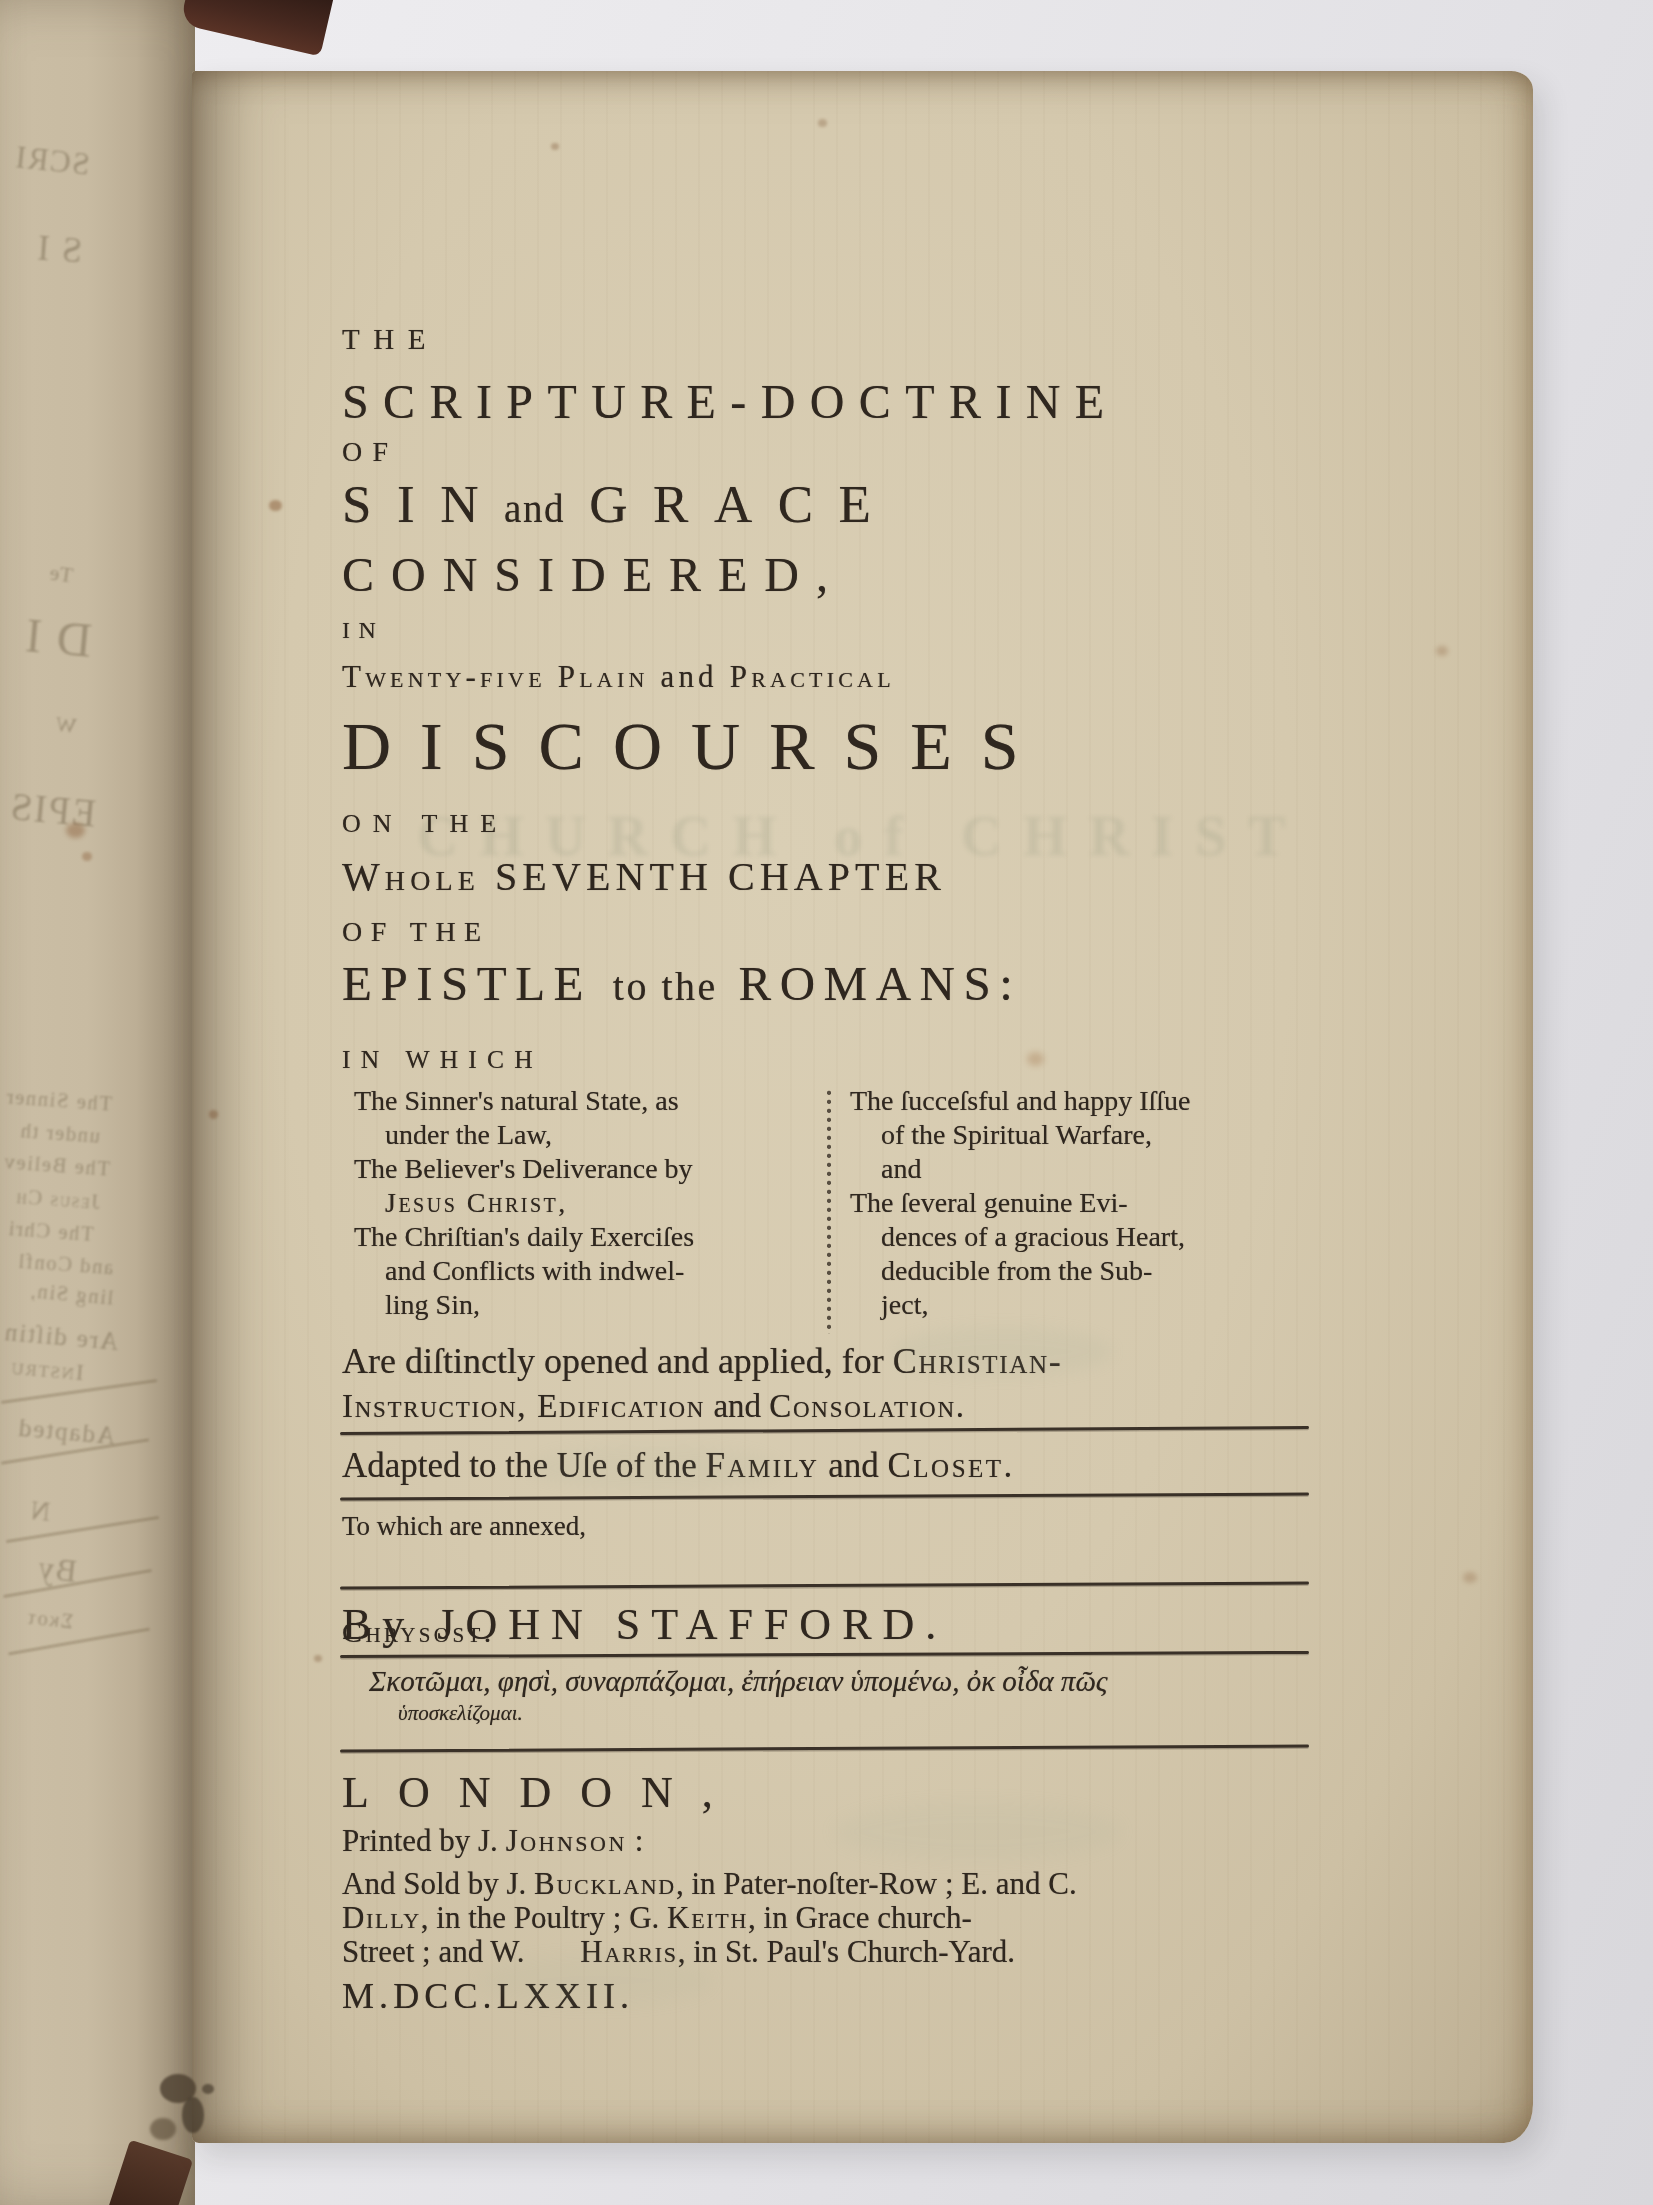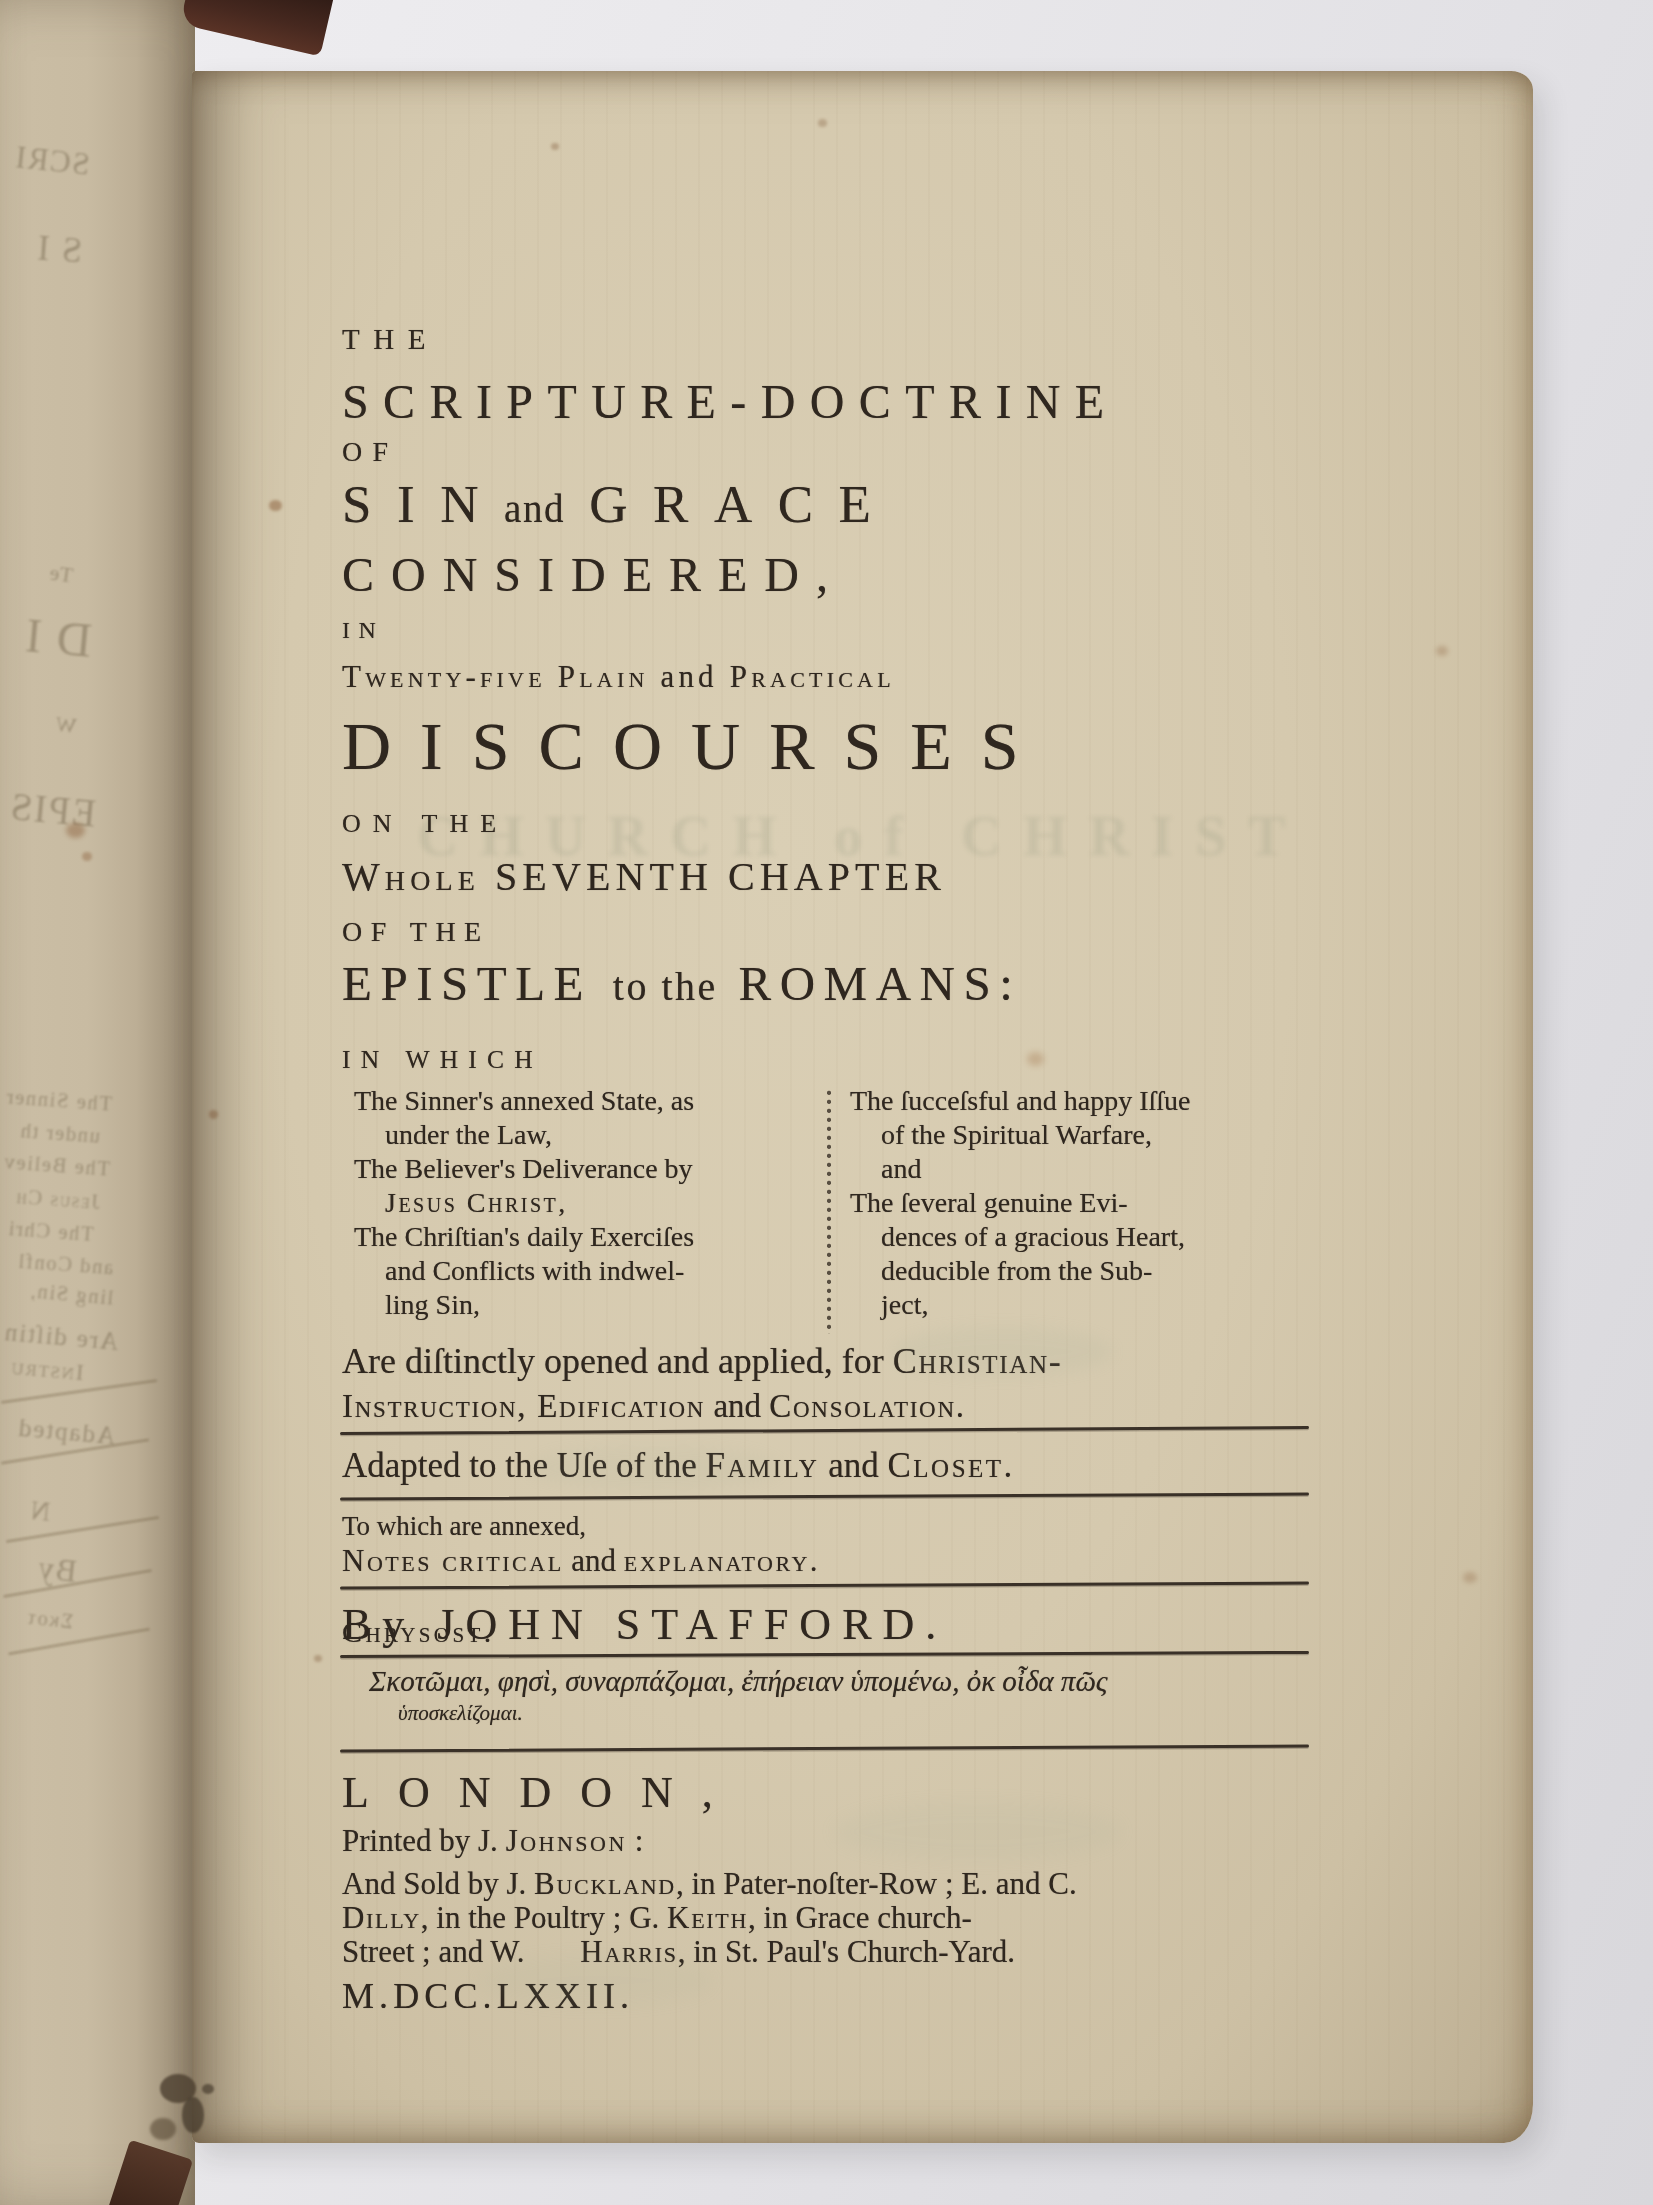--- a/index.html
+++ b/index.html
@@ -148,21 +148,21 @@
       <div class="line" style="top:884px;font-size:49px;letter-spacing:8.5px;">
         <span>EPISTLE</span>
         <span style="font-size:40px;letter-spacing:2.5px;">to the</span>
         <span>ROMANS:</span>
       </div>
 
       <div class="line" style="top:974px;font-size:25.5px;letter-spacing:10.2px;">IN WHICH</div>
 
       <div class="cols">
         <div class="col col-left">
-          <div>The Sinner's annexed State, as</div>
+          <div>The Sinner's natural State, as</div>
           <div class="ind">under the Law,</div>
           <div>The Believer's Deliverance by</div>
           <div class="ind sc" style="letter-spacing:2.5px;">Jesus Christ,</div>
           <div>The Chriſtian's daily Exerciſes</div>
           <div class="ind">and Conflicts with indwel-</div>
           <div class="ind">ling Sin,</div>
         </div>
         <div class="col col-right">
           <div>The ſucceſsful and happy Iſſue</div>
           <div class="ind">of the Spiritual Warfare,</div>
@@ -182,23 +182,20 @@
 
       <div class="rule" style="top:1358px;transform:rotate(-0.35deg);"></div>
 
       <div class="line" style="top:1375px;font-size:35px;">
         <span>Adapted to the Uſe of the </span><span class="sc" style="letter-spacing:2.5px;">Family</span><span> and </span><span class="sc" style="letter-spacing:2.5px;">Closet.</span>
       </div>
 
       <div class="rule" style="top:1424px;transform:rotate(-0.3deg);"></div>
 
       <div class="line" style="top:1440px;font-size:27px;">To which are annexed,</div>
-      <div class="line" style="top:1472px;font-size:31px;">
-        <span class="sc" style="letter-spacing:2.5px;">Notes critical</span><span> and </span><span class="sc" style="letter-spacing:2.5px;">explanatory.</span>
-      </div>
 
       <div class="rule" style="top:1513px;transform:rotate(-0.3deg);"></div>
 
       <div class="line" style="top:1528px;font-size:44px;letter-spacing:11px;">
         <span>By </span><span>JOHN STAFFORD.</span>
       </div>
 
       <div class="rule" style="top:1582px;transform:rotate(-0.25deg);"></div>
 
       <div class="greek-block" style="top:1594px;font-size:29px;padding-left:27px;">Σκοτῶμαι, φησὶ, συναρπάζομαι, ἐπήρειαν ὑπομένω, ὀκ οἶδα πῶς</div>

